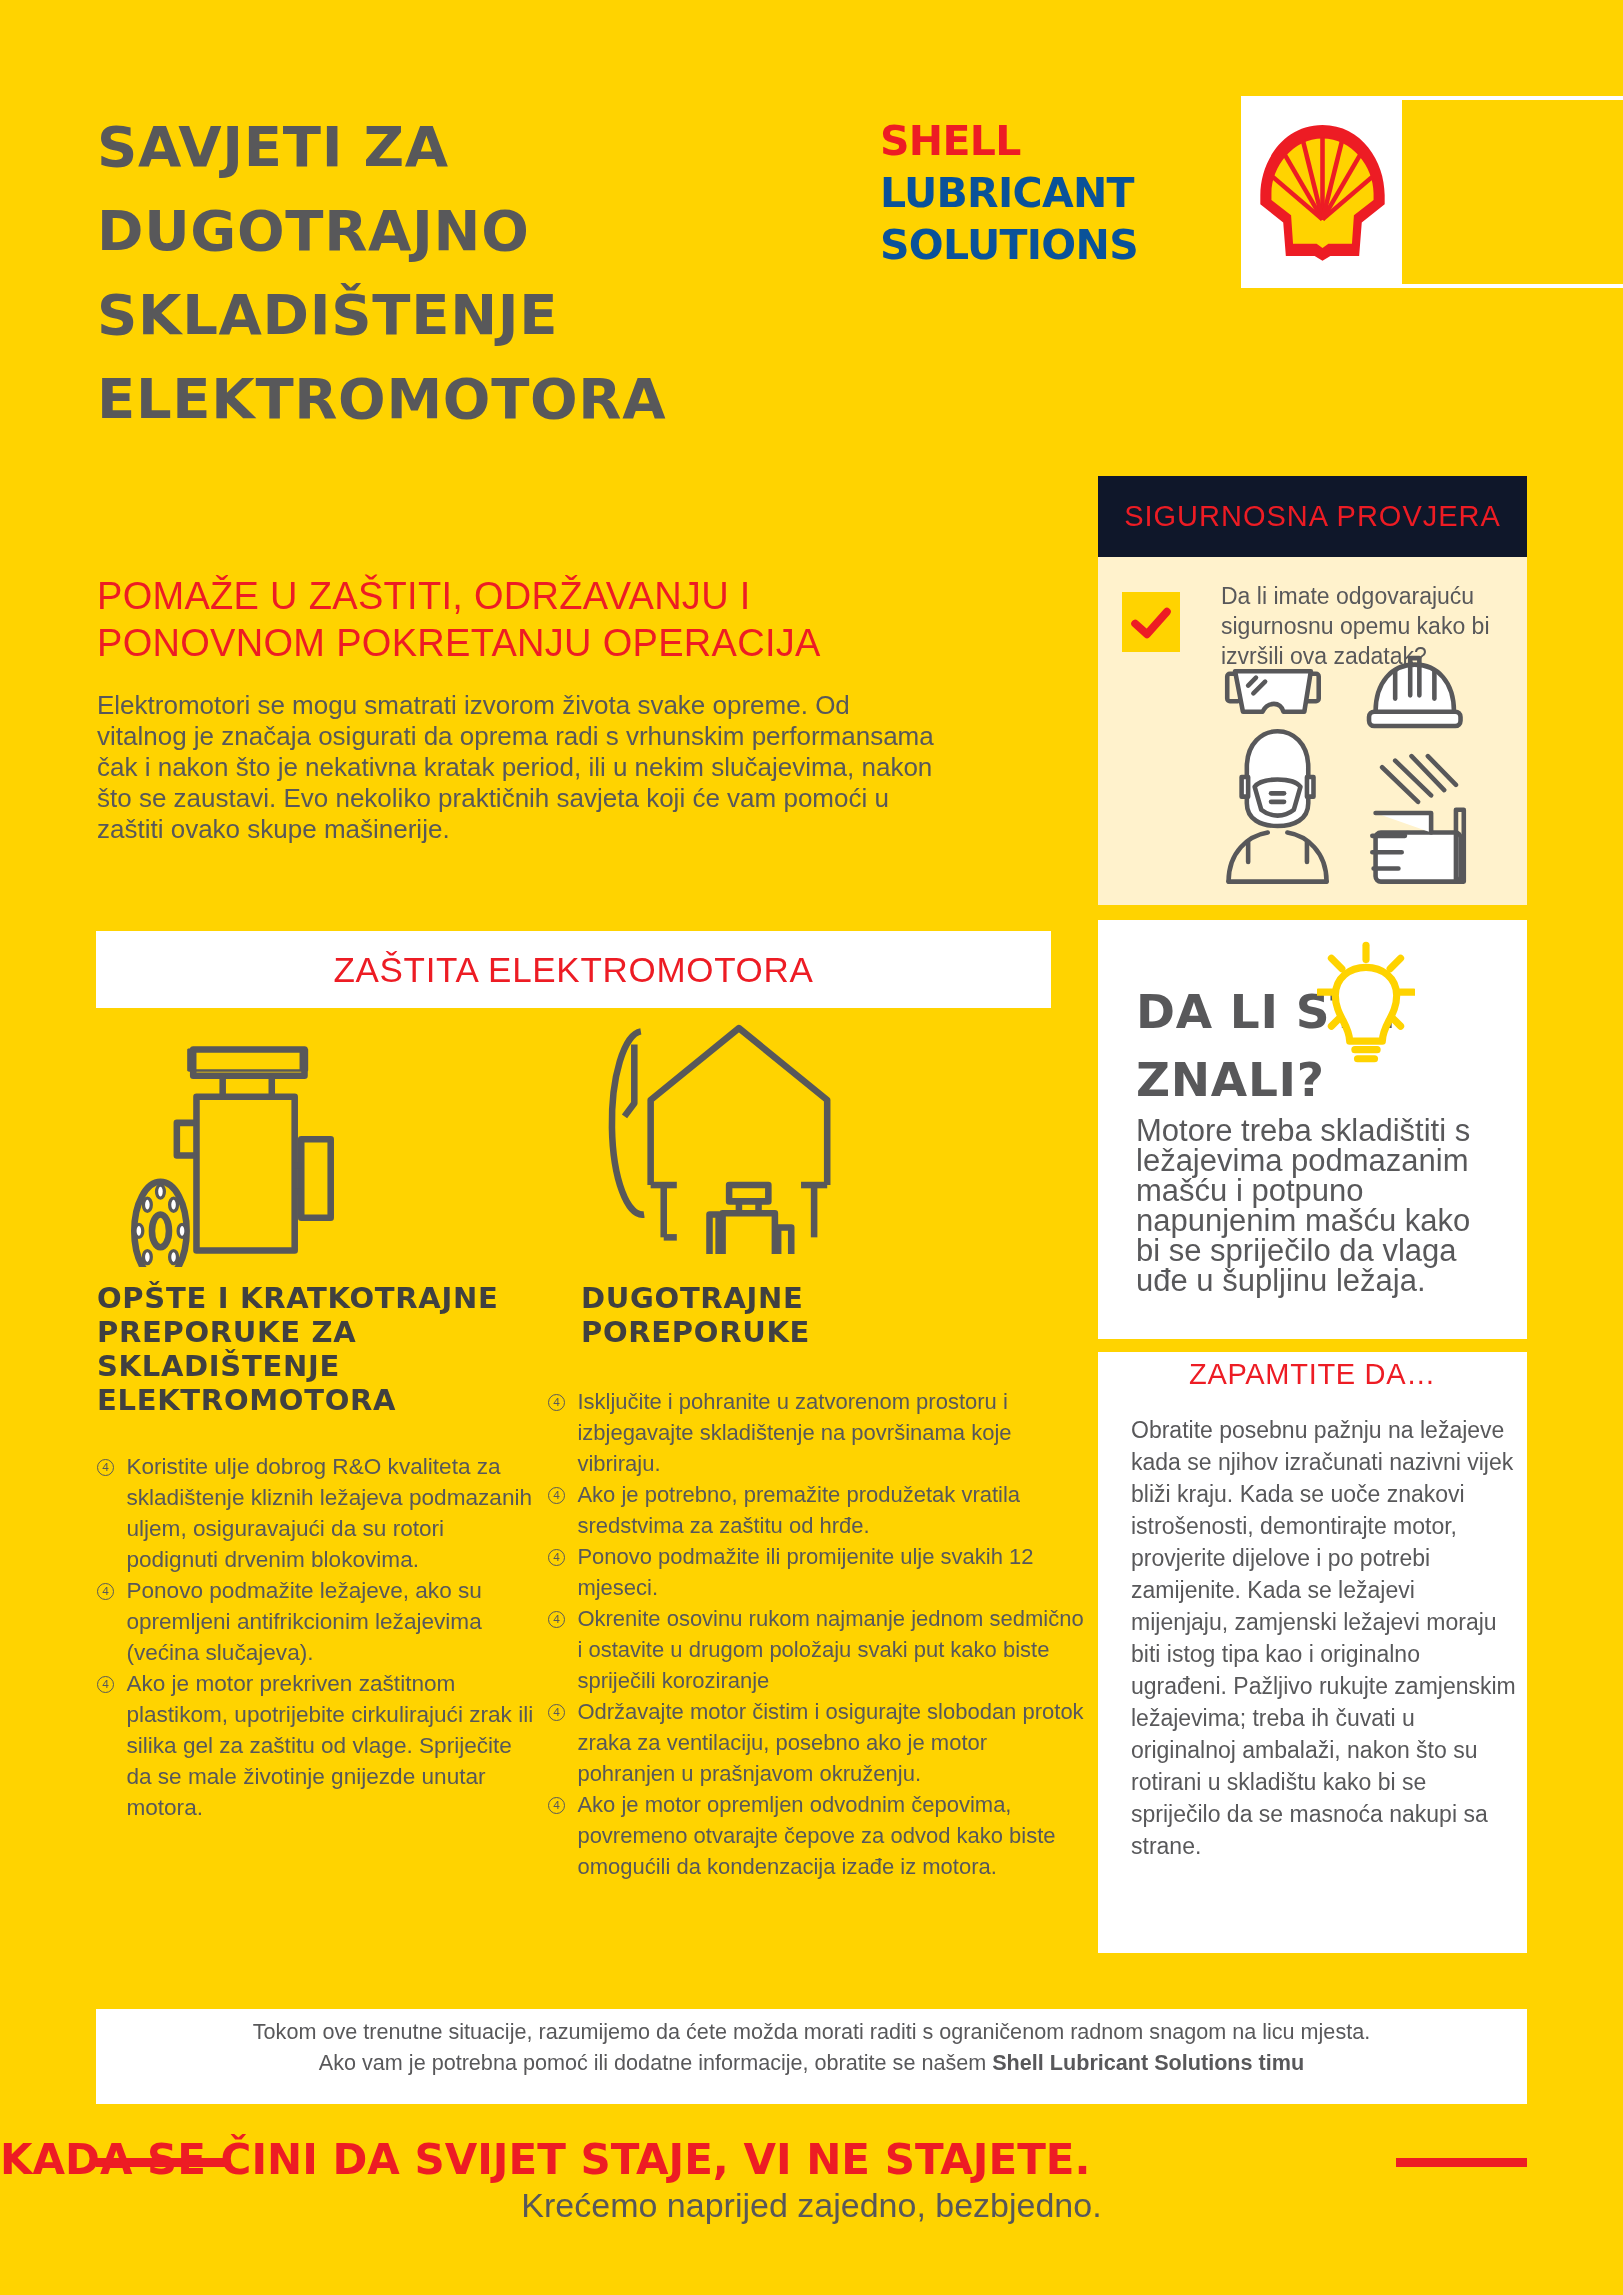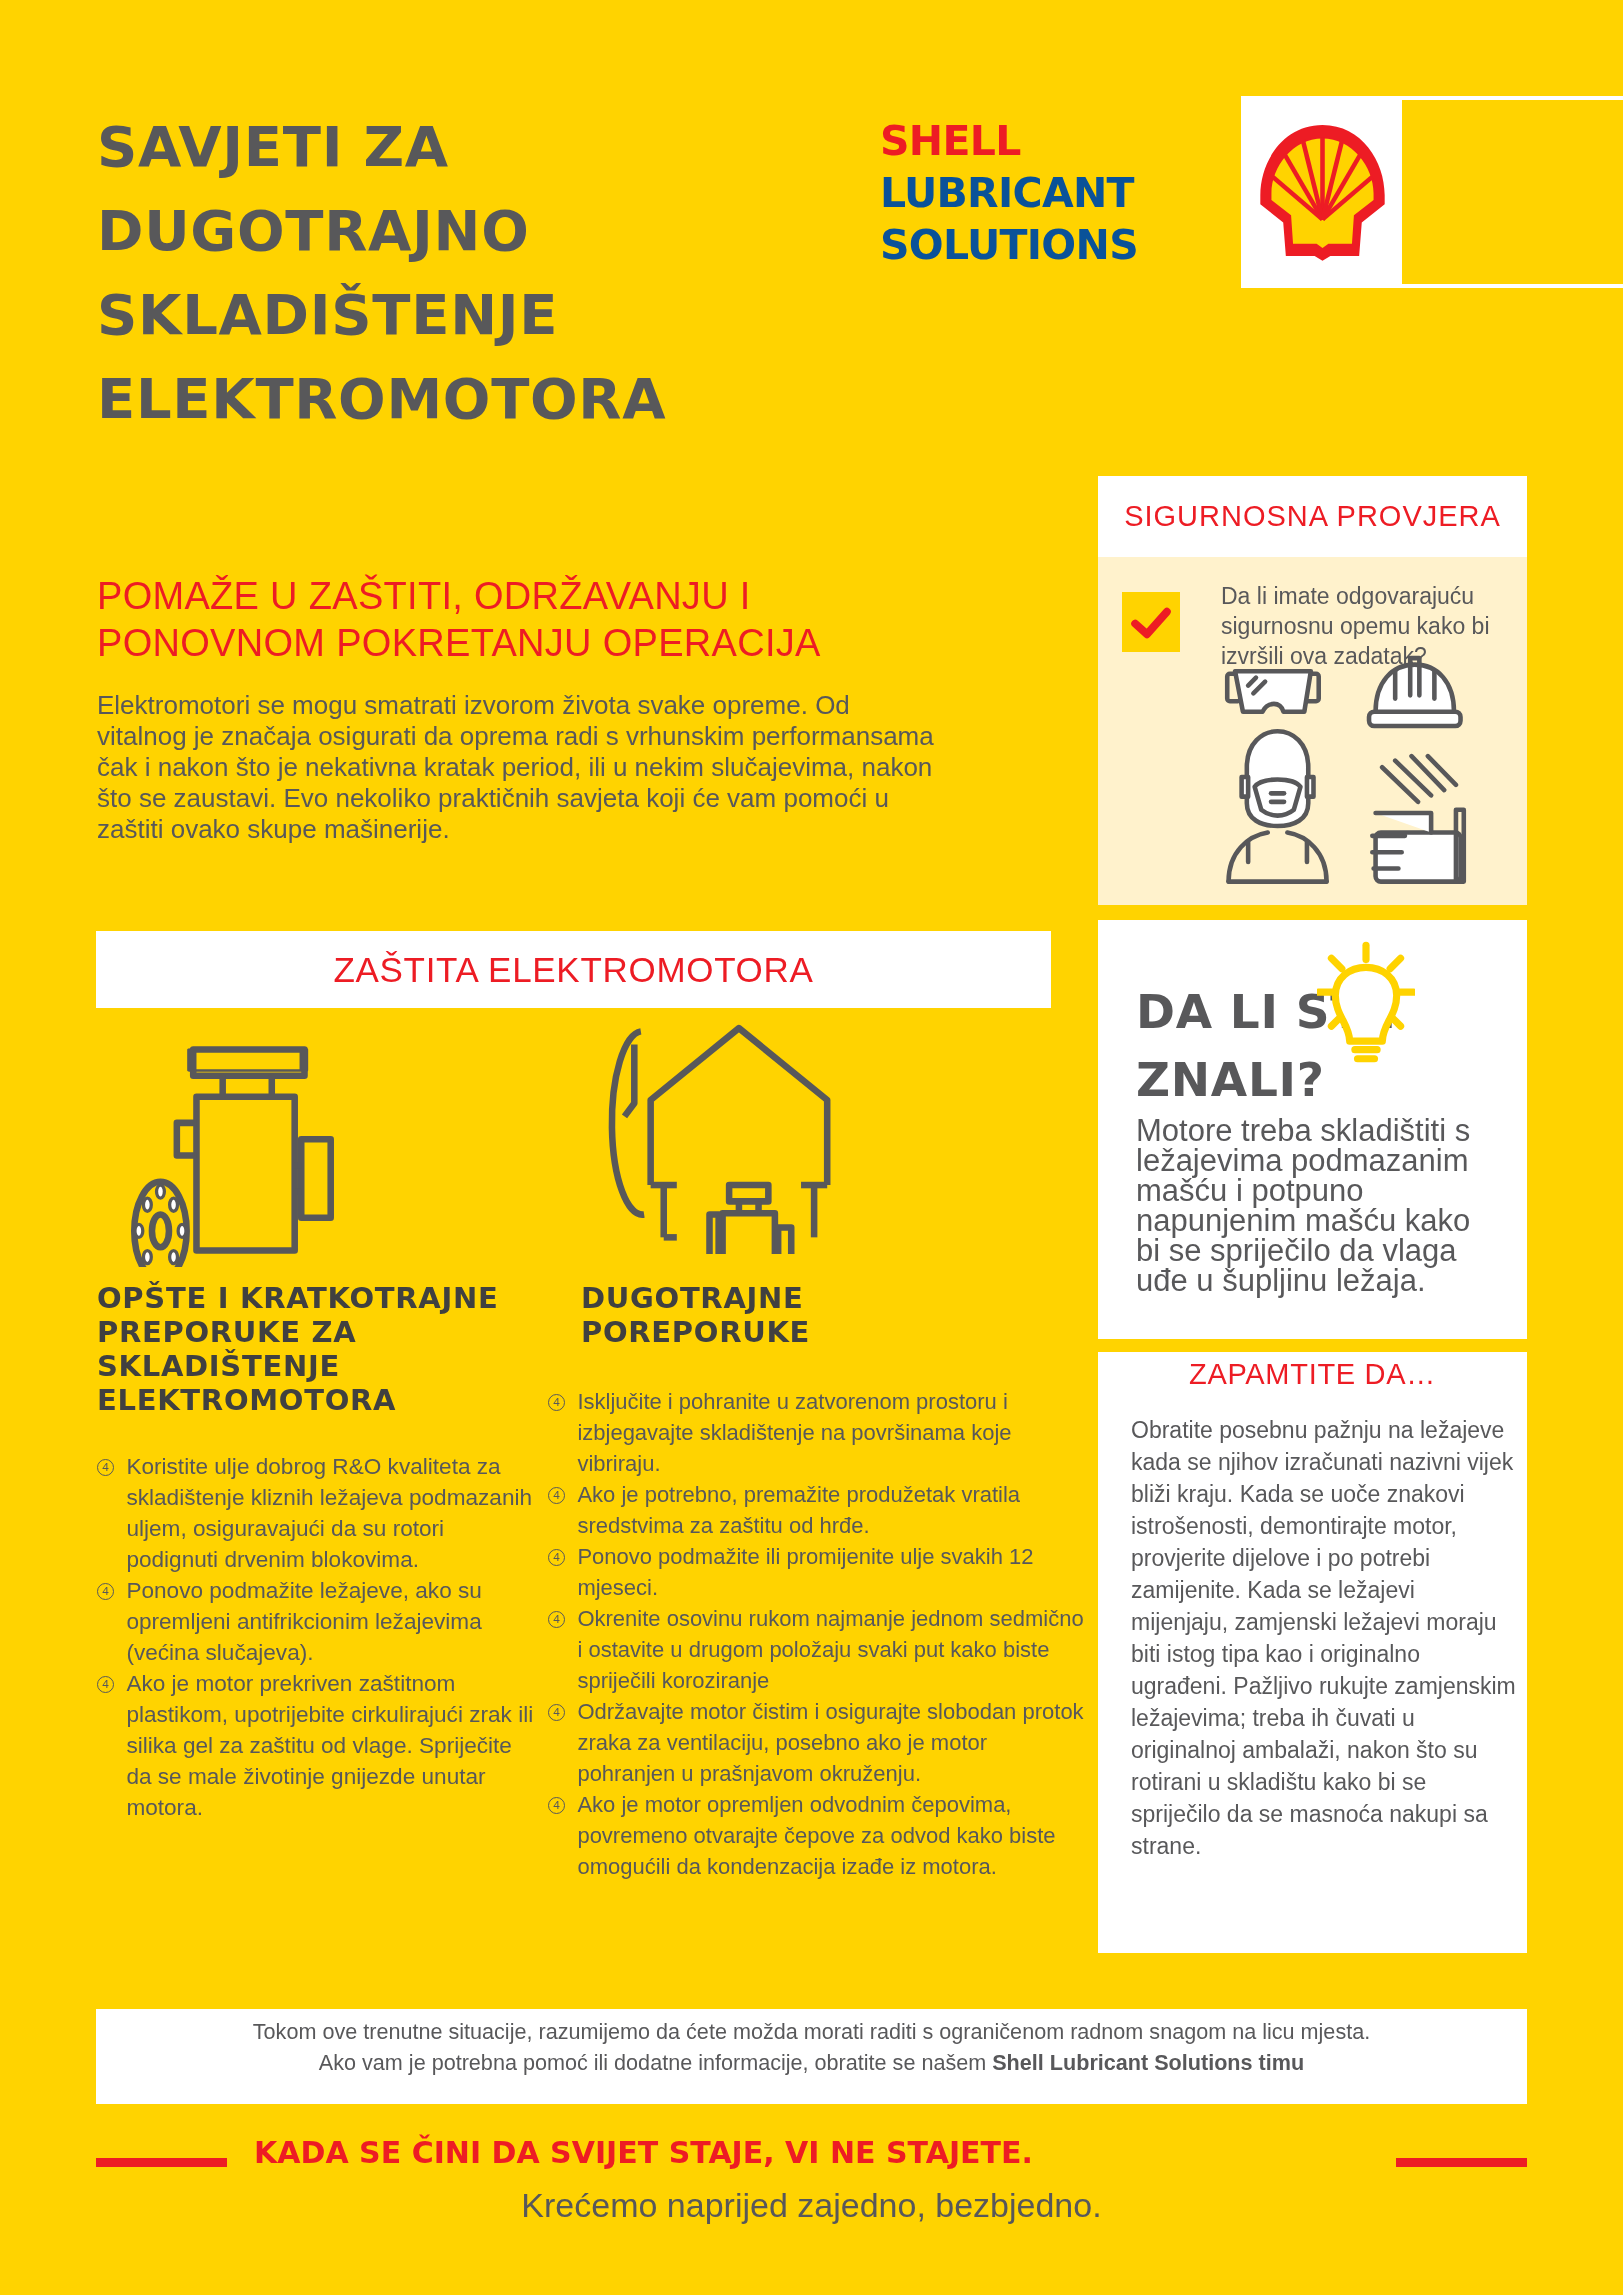--- a/index.html
+++ b/index.html
@@ -105,21 +105,21 @@
     font-weight: normal;
   }
   #col1-list { left: 97px; top: 1451px; width: 445px; }
   #col2-list { left: 548px; top: 1386px; width: 543px; }
   #col2-list li { font-size: 22px; line-height: 31px; }
 
   
   .panel { position: absolute; left: 1098px; width: 429px; }
   #safety-panel { top: 476px; height: 429px; background: #FFF2CC; }
   #safety-panel .panel-head {
-    height: 81px; background: #ffffff;
+    height: 81px; background: #0f172a;
     display: flex; align-items: center; justify-content: center;
     color: #ED1C24; font-size: 29px; letter-spacing: 1px;
   }
   #check-box {
     position: absolute; left: 23.6px; top: 116px; width: 58px; height: 60px;
     background: #FFD300;
   }
   #safety-question {
     position: absolute; left: 123px; top: 105px; width: 301px;
     font-size: 23px; line-height: 30px; color: #58585A;
@@ -160,23 +160,23 @@
     padding-top: 7px;
     color: #58585A;
   }
   #footer-note b { font-weight: bold; color: #58585A; }
 
   
   .red-dash { position: absolute; top: 2158px; height: 9.2px; width: 131px; background: #ED1C24; }
   #dash-left { left: 96px; }
   #dash-right { left: 1396px; }
   #slogan {
-    left: 0; top: 2135px; width: 1287px; text-align: center;
+    left: 0; top: 2135px; width: 1287px; 
     font-family: "DejaVu Sans", sans-serif; font-weight: bold;
-    font-size: 30px; color: #ED1C24; letter-spacing: 0px;
+    font-size: 42px; color: #ED1C24; letter-spacing: 0px;
   }
   #slogan-sub {
     left: 0; top: 2186px; width: 1623px; text-align: center;
     font-size: 34px; color: #58585A;
   }
 </style>
 </head>
 <body>
 
 <div id="main-title" class="abs">

